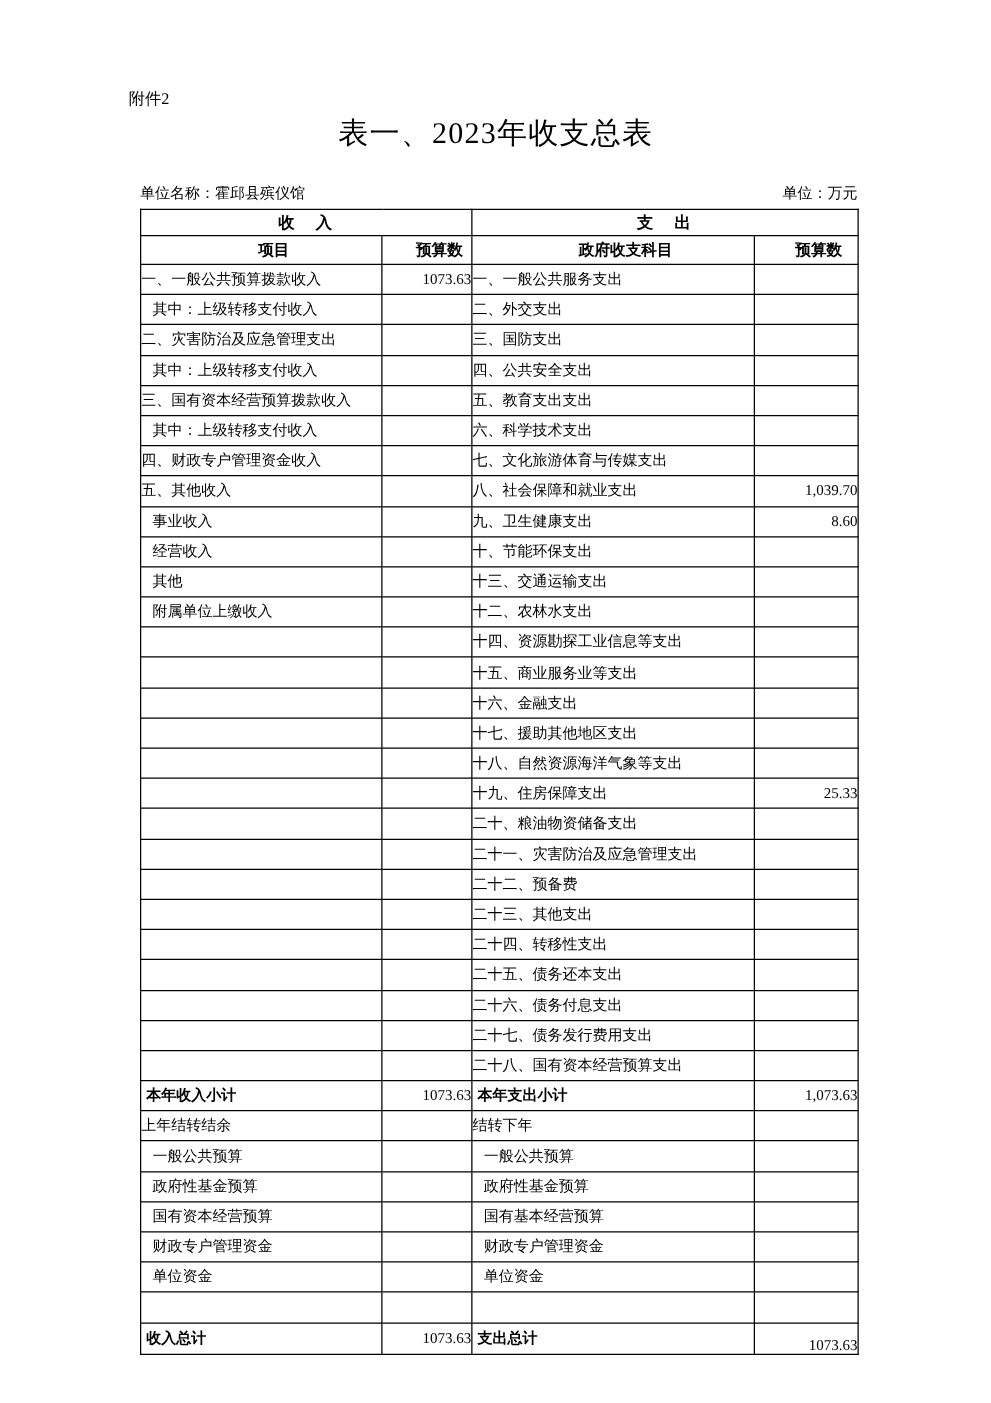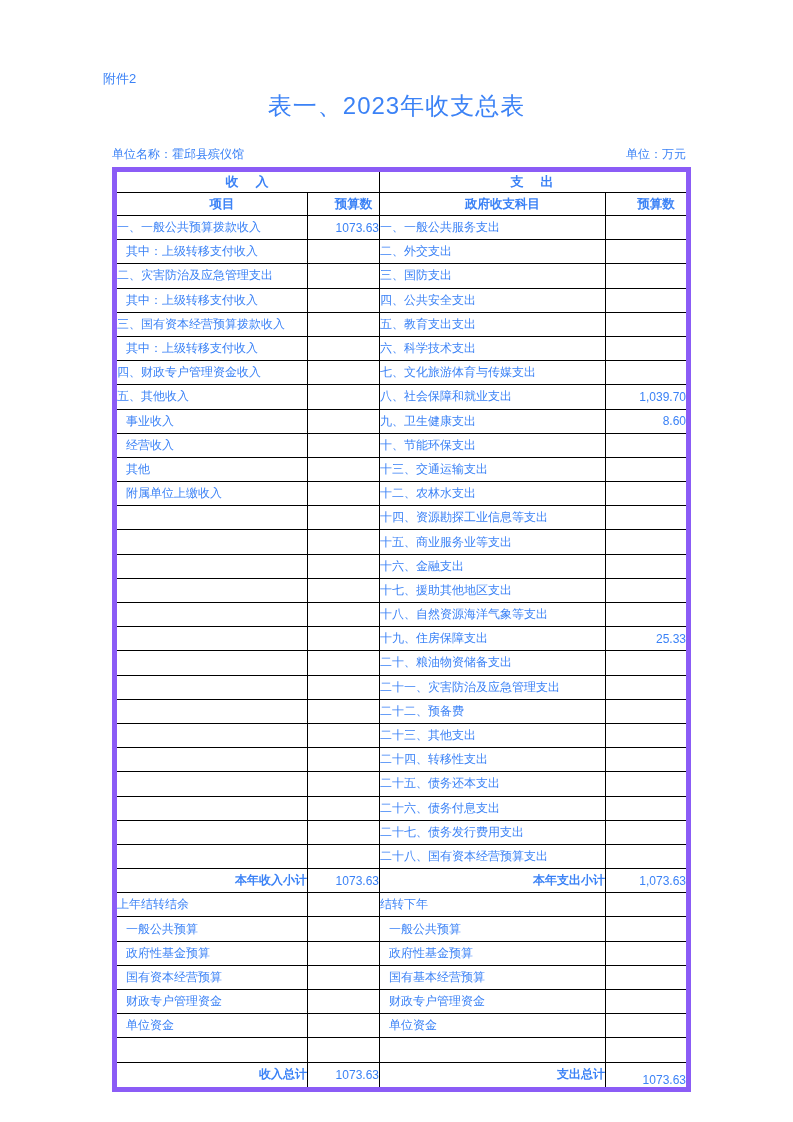--- a/index.html
+++ b/index.html
@@ -5,22 +5,22 @@
   html, body {
     margin: 0;
     padding: 0;
     background: #ffffff;
   }
   .page {
     position: relative;
     width: 793px;
     height: 1122px;
     background: #ffffff;
-    color: #3b82f6;
-    font-family: Liberation Sans, sans-serif;
+    color: #000000;
+    font-family: Liberation Serif, serif;
     overflow: hidden;
   }
   .attachment {
     position: absolute;
     left: 103px;
     top: 70px;
     font-size: 13px;
   }
   .doc-title {
     position: absolute;
@@ -41,21 +41,21 @@
     justify-content: space-between;
     font-size: 12px;
   }
   table.budget {
     position: absolute;
     left: 112px;
     top: 167px;
     width: 574px;
     border-collapse: collapse;
     table-layout: fixed;
-    border: 5px solid #8b5cf6;
+    border: 1px solid #8b5cf6;
   }
   table.budget th,
   table.budget td {
     border: 1px solid #000000;
     padding: 0;
     white-space: nowrap;
     overflow: hidden;
     vertical-align: middle;
   }
   table.budget thead tr.group-row th {
@@ -72,23 +72,23 @@
     text-align: center;
     padding-left: 20px;
   }
   table.budget td {
     height: 23.2px;
     font-size: 12px;
   }
   td.label { text-align: left; padding-left: 5px; }
   td.label.lvl-sub { padding-left: 9px; }
   td.label.lvl-total {
-    text-align: right;
+    text-align: left;
     font-weight: bold;
-    padding-left: 16px;
+    padding-left: 4px;
   }
   td.value {
     text-align: right;
     padding-right: 3px;
   }
   td.value.bottom {
     vertical-align: bottom;
     line-height: 11px;
     padding-bottom: 1px;
   }

